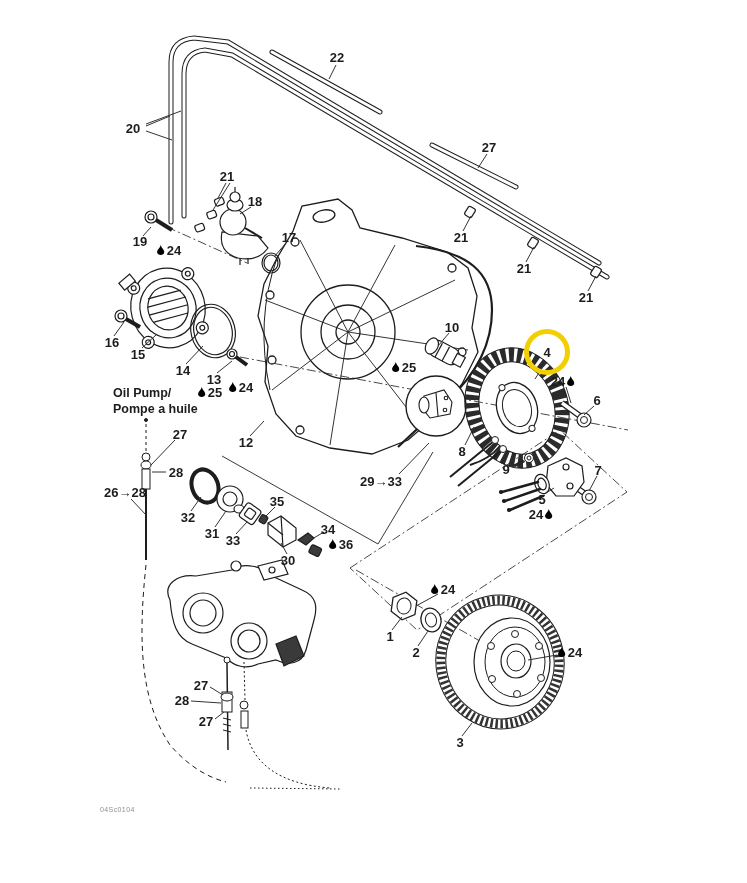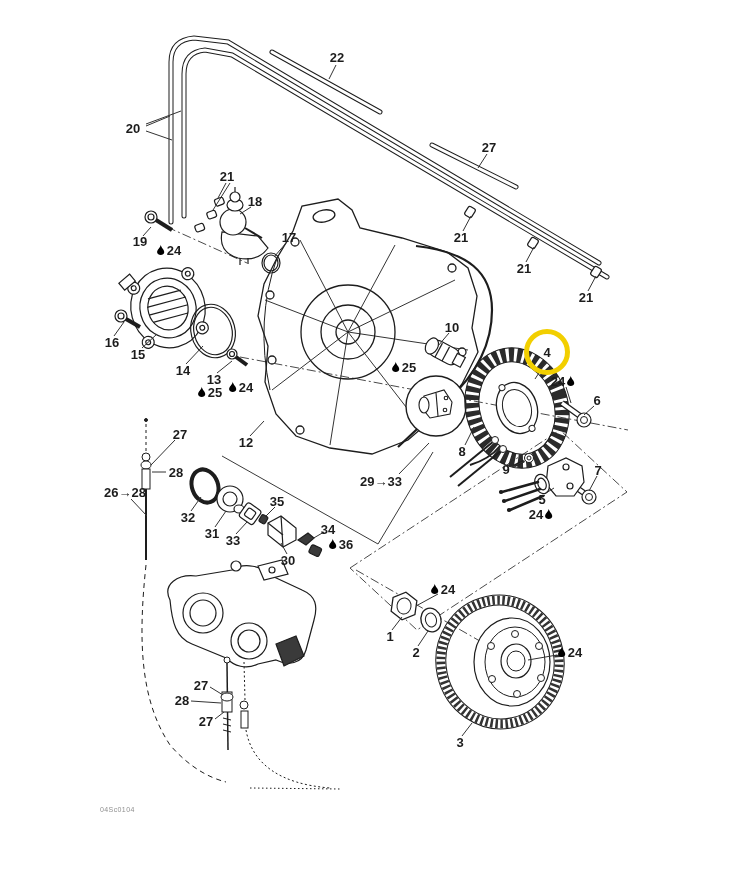--- a/index.html
+++ b/index.html
@@ -538,17 +538,21 @@
         <span>27</span>
       </div>
       <div class="callout" style="left: 182px; top: 700px;">
         <span>28</span>
       </div>
       <div class="callout" style="left: 206px; top: 721px;">
         <span>27</span>
       </div>
     </div>
 
+<div class="anno" style="left:113px;top:386px;">
+  <div>Oil Pump/</div>
+  <div>Pompe a huile</div>
+</div>
 
 
 <div class="doccode" style="left:100px;top:806px;">04Sc0104</div>
 
 </div>
 
 </body></html>

